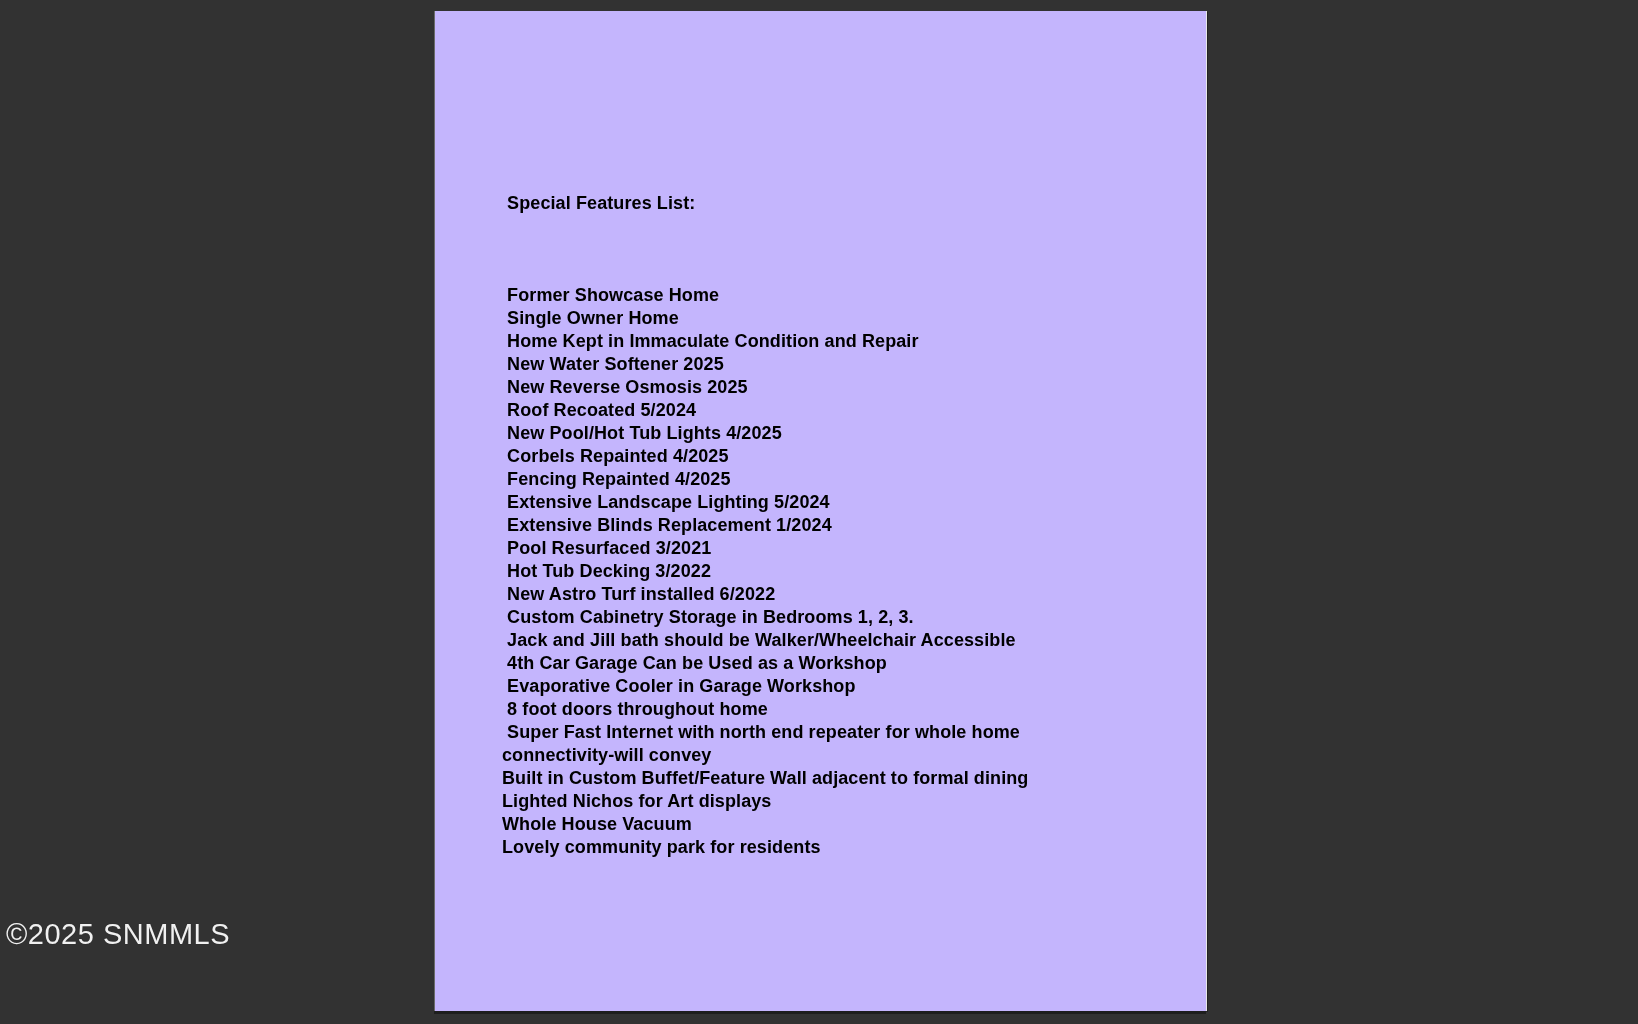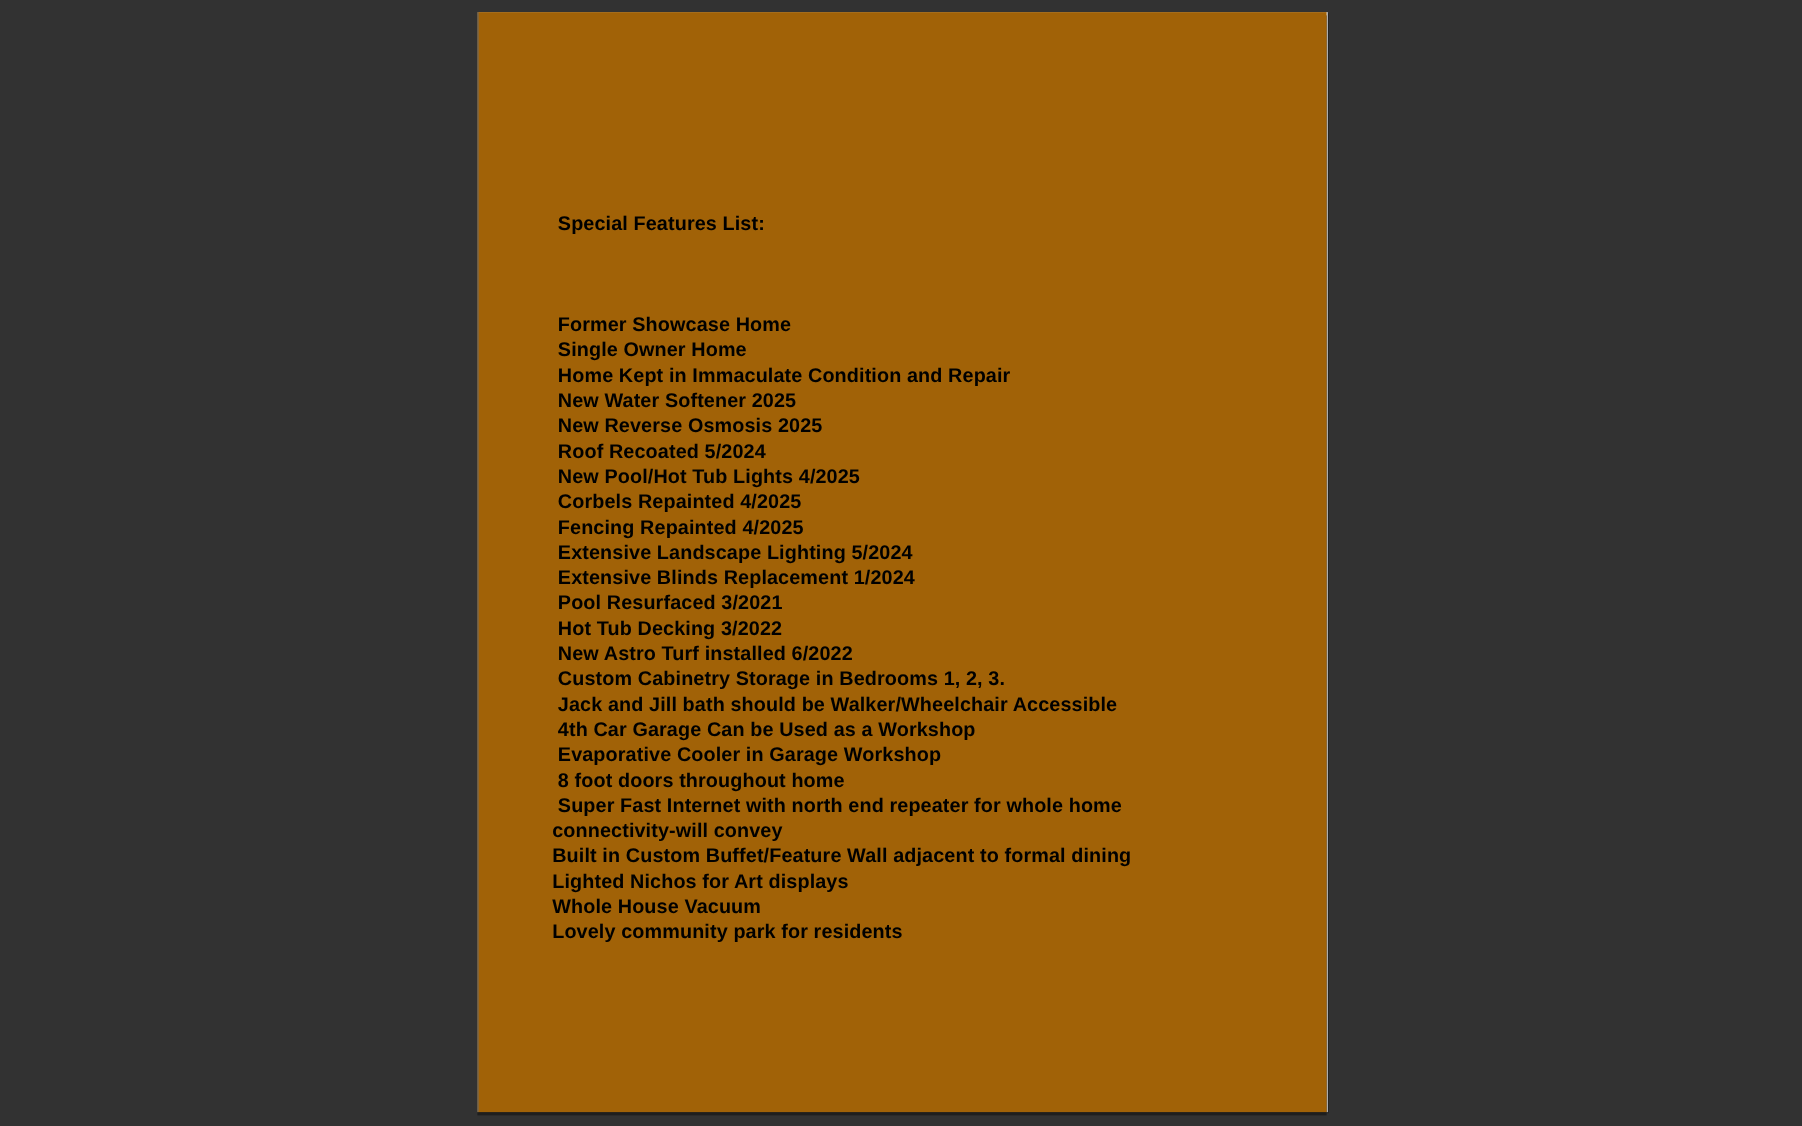--- a/index.html
+++ b/index.html
@@ -14,21 +14,21 @@
     height: 1024px;
     background: #323232;
     overflow: hidden;
   }
   .page {
     position: absolute;
     left: 434px;
     top: 11px;
     width: 771px;
     height: 1000px;
-    background: #a16207;
+    background: #c4b5fd;
     border-left: 1px solid #6a6a6a;
     box-shadow: 0 3px 0 #1e1e1e, 1px 0 0 #e8e8e8, 2px 1px 0 #242424;
   }
   .doc-text {
     position: absolute;
     left: 67px;
     top: 135px;
     width: 640px;
     color: #000000;
     font-weight: bold;
@@ -58,13 +58,14 @@
 </head>
 <body>
 
 <div class="canvas">
   <div class="page">
     <div class="doc-text">
       <div class="doc-title"> Special Features List:</div>
       <div class="doc-lines"><div class="doc-line"> Former Showcase Home</div><div class="doc-line"> Single Owner Home</div><div class="doc-line"> Home Kept in Immaculate Condition and Repair</div><div class="doc-line"> New Water Softener 2025</div><div class="doc-line"> New Reverse Osmosis 2025</div><div class="doc-line"> Roof Recoated 5/2024</div><div class="doc-line"> New Pool/Hot Tub Lights 4/2025</div><div class="doc-line"> Corbels Repainted 4/2025</div><div class="doc-line"> Fencing Repainted 4/2025</div><div class="doc-line"> Extensive Landscape Lighting 5/2024</div><div class="doc-line"> Extensive Blinds Replacement 1/2024</div><div class="doc-line"> Pool Resurfaced 3/2021</div><div class="doc-line"> Hot Tub Decking 3/2022</div><div class="doc-line"> New Astro Turf installed 6/2022</div><div class="doc-line"> Custom Cabinetry Storage in Bedrooms 1, 2, 3.</div><div class="doc-line"> Jack and Jill bath should be Walker/Wheelchair Accessible</div><div class="doc-line"> 4th Car Garage Can be Used as a Workshop</div><div class="doc-line"> Evaporative Cooler in Garage Workshop</div><div class="doc-line"> 8 foot doors throughout home</div><div class="doc-line"> Super Fast Internet with north end repeater for whole home</div><div class="doc-line">connectivity-will convey</div><div class="doc-line">Built in Custom Buffet/Feature Wall adjacent to formal dining</div><div class="doc-line">Lighted Nichos for Art displays</div><div class="doc-line">Whole House Vacuum</div><div class="doc-line">Lovely community park for residents</div></div>
     </div>
   </div>
+  <div class="watermark">©2025 SNMMLS</div>
 </div>
 
 </body></html>

